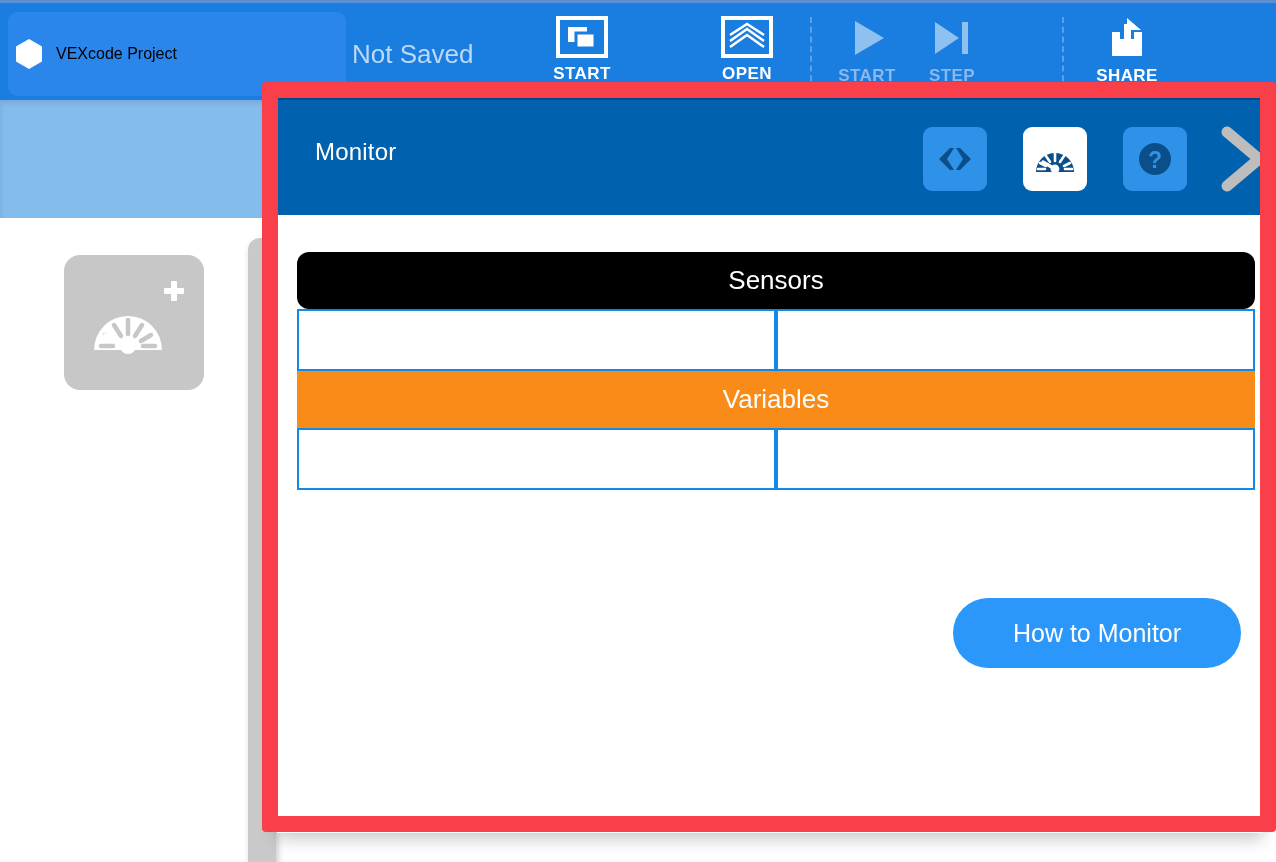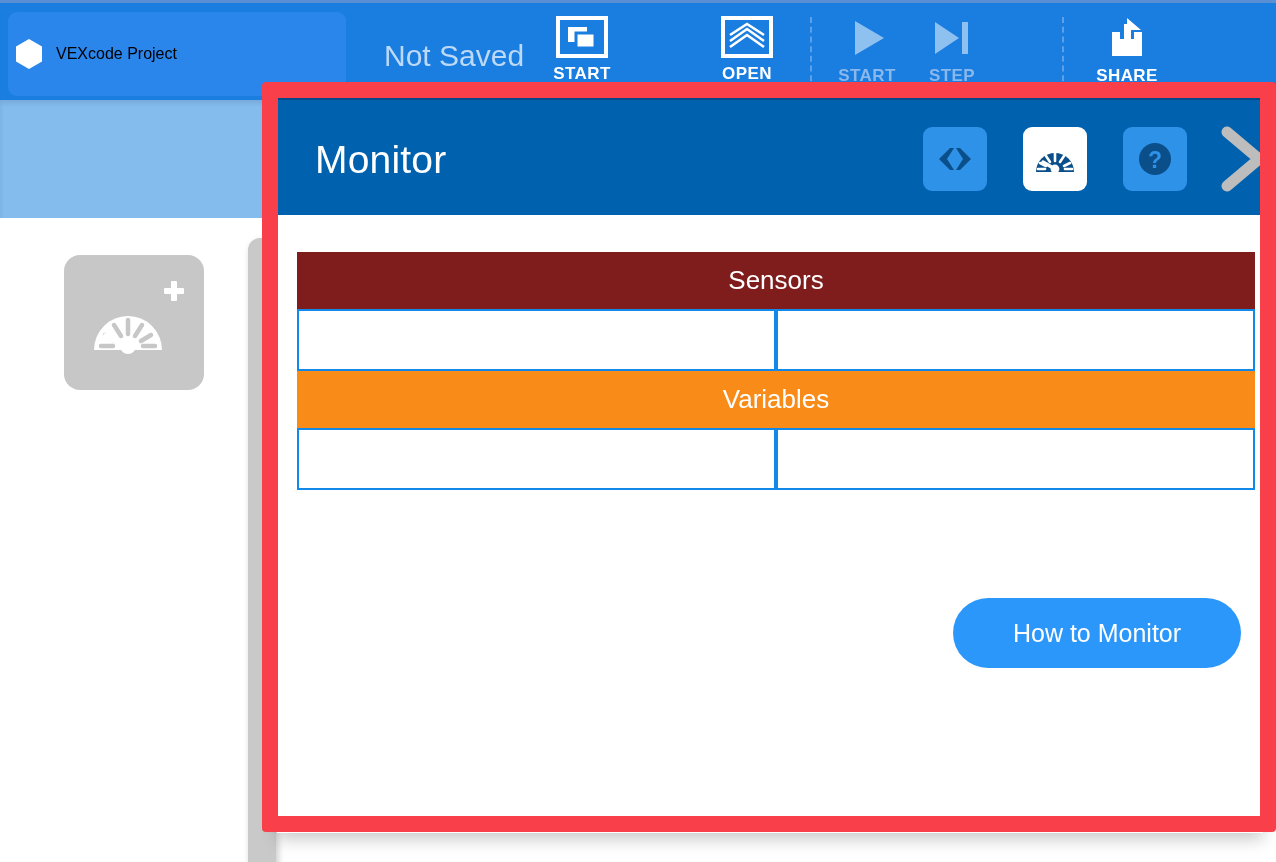--- a/index.html
+++ b/index.html
@@ -33,23 +33,23 @@
     background: #2b86ec;
     border-radius: 9px;
     display: flex;
     align-items: center;
     padding-left: 8px;
     gap: 14px;
   }
   .hex-icon { width: 26px; height: 30px; flex: none; }
   .save-state {
     position: absolute;
-    left: 384px; top: 36px;
+    left: 352px; top: 36px;
     color: #bcd9f7;
-    font-size: 30px;
+    font-size: 26px;
     font-weight: 400;
     white-space: nowrap;
     text-align: center;
   }
   .tb-item {
     position: absolute;
     top: 8px;
     width: 104px;
     height: 92px;
     display: flex;
@@ -126,21 +126,21 @@
   .monitor-header {
     position: relative;
     width: 986px; height: 118px;
     background: #0061ae;
     border-top: 3px solid #004a8a;
   }
   .monitor-title {
     position: absolute;
     left: 38px; top: 38px;
     color: #ffffff;
-    font-size: 39px;
+    font-size: 24px;
     font-weight: 400;
     letter-spacing: 0.2px;
   }
   .hdr-btn {
     position: absolute;
     top: 27px;
     width: 64px; height: 64px;
     border-radius: 9px;
     background: #2e92e8;
     display: flex;
@@ -172,21 +172,21 @@
   }
   .sec-head {
     height: 57px;
     display: flex;
     align-items: center;
     justify-content: center;
     color: #ffffff;
     font-size: 26px;
     font-weight: 400;
   }
-  .sec-head.sensors { background: #7f1d1d; }
+  .sec-head.sensors { background: #000000; border-radius: 12px; }
   .sec-head.variables { background: #f98c19; }
   .cell-row { display: flex; height: 62px; }
   .cell {
     flex: 1 1 50%;
     border: 2px solid #1288e8;
     background: #ffffff;
   }
   .cell + .cell { border-left-width: 2px; }
   .how-btn {
     position: absolute;

